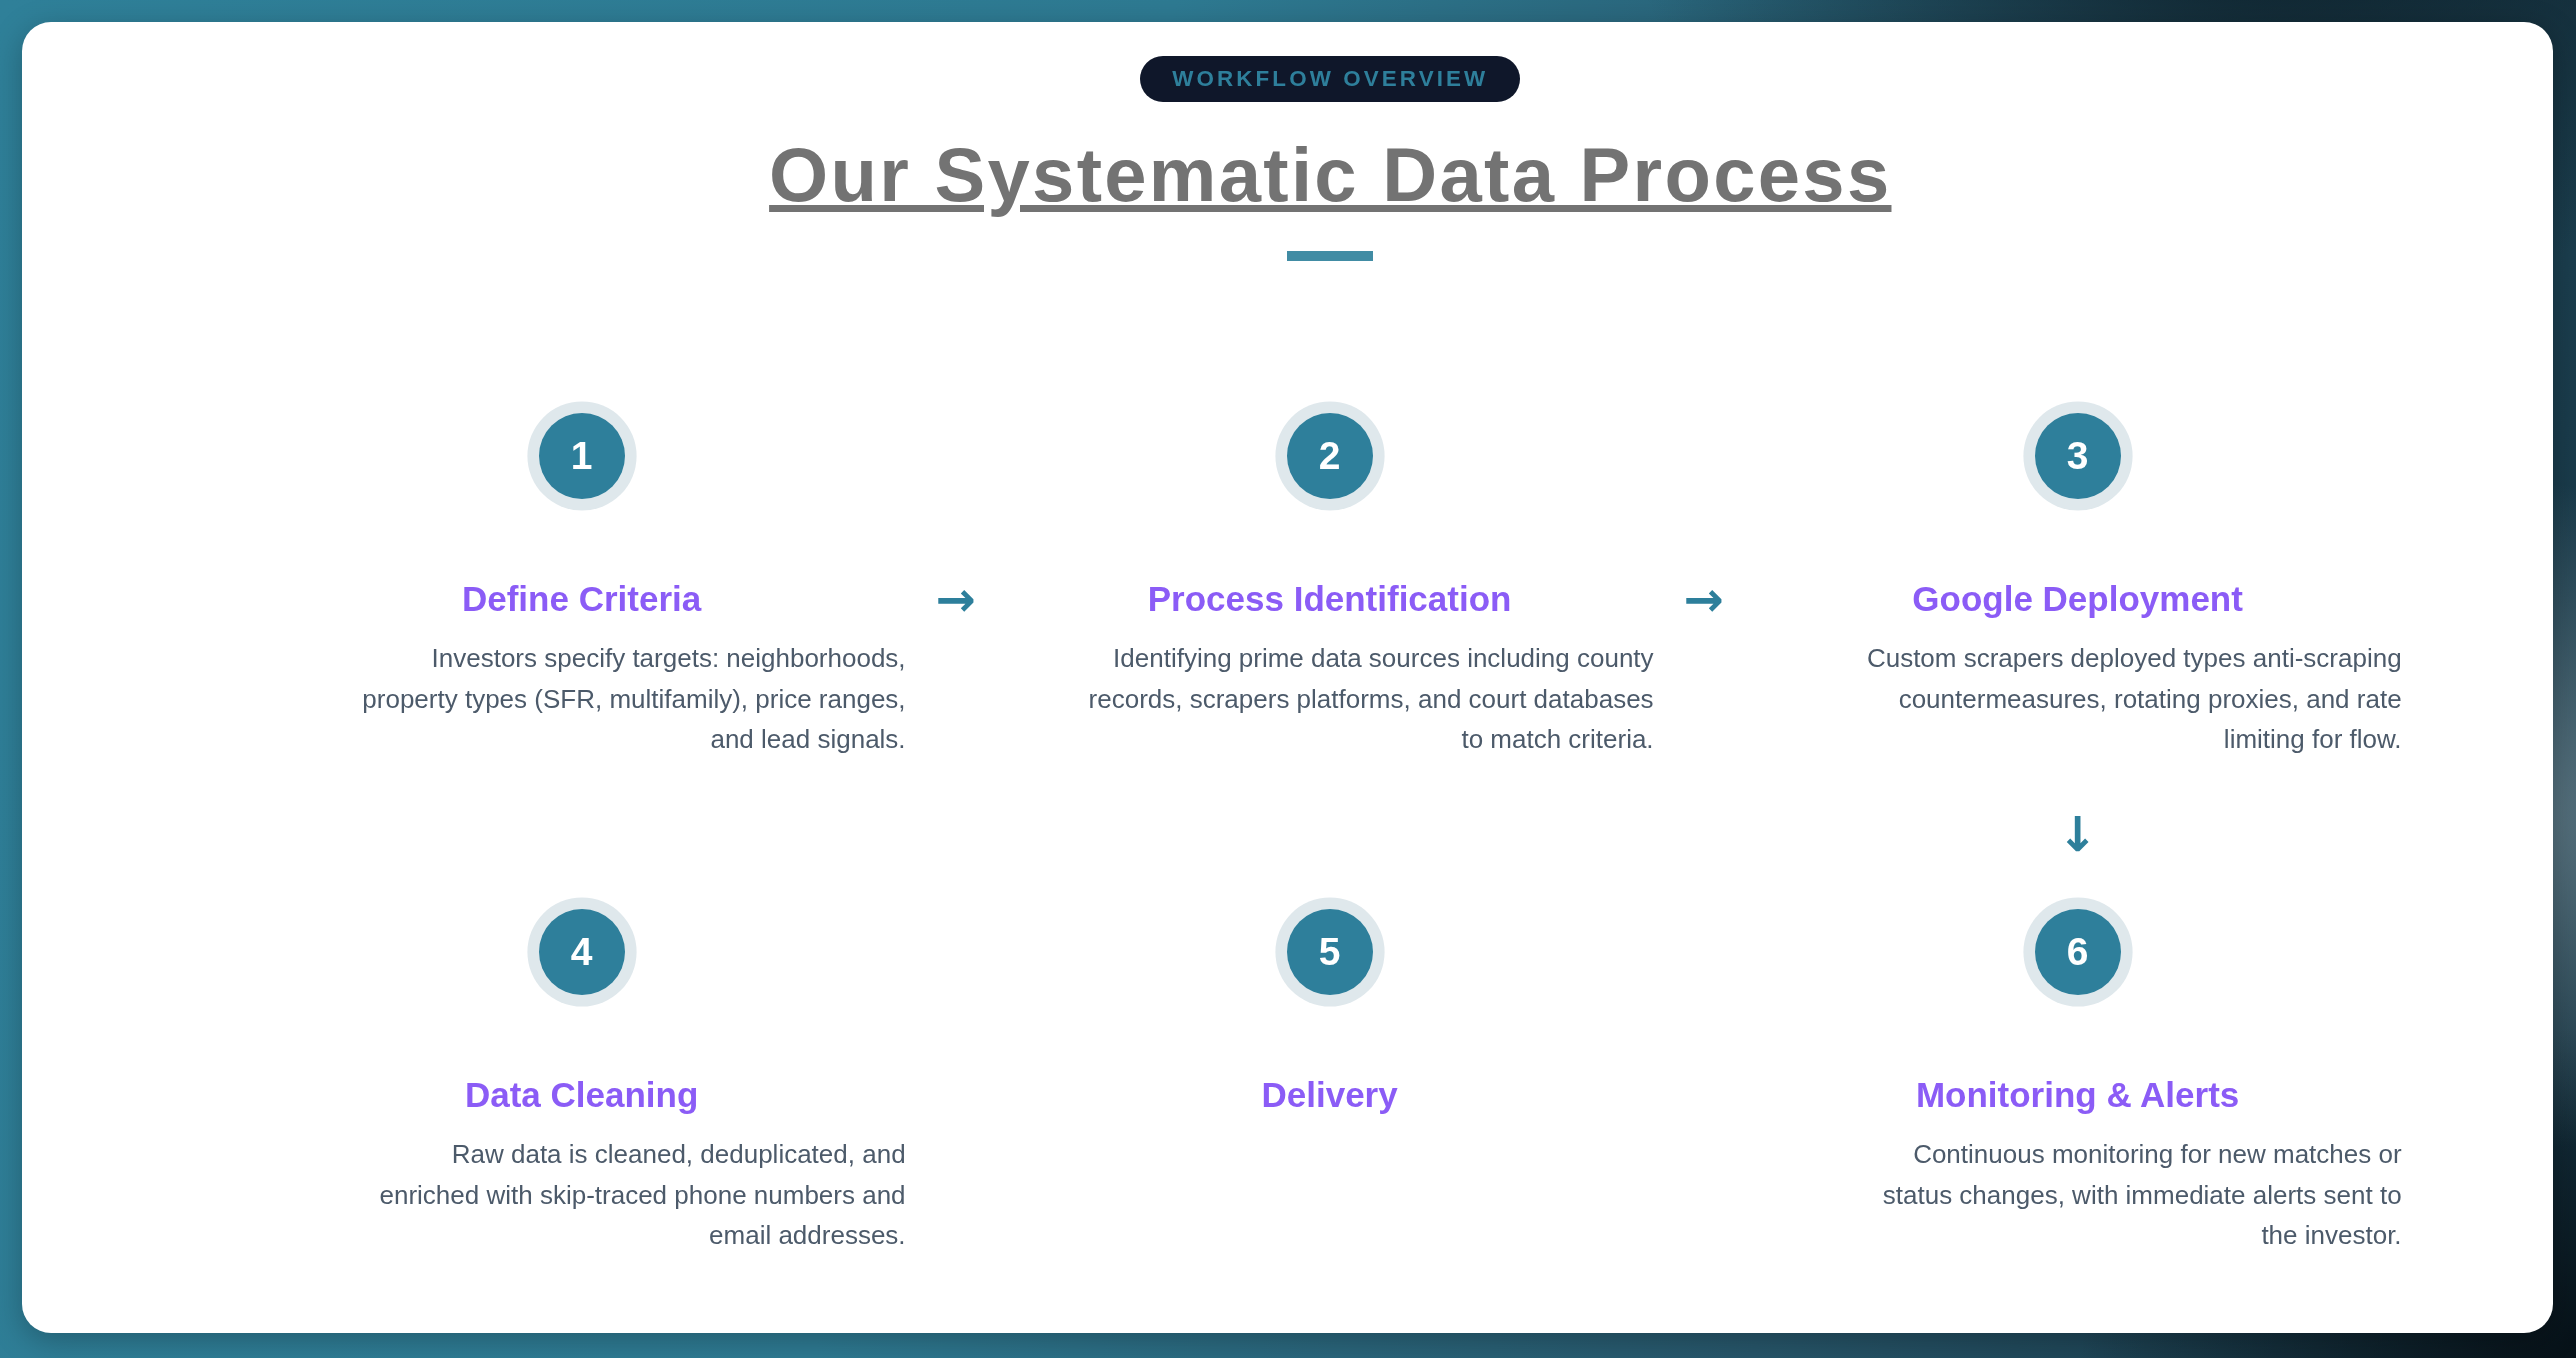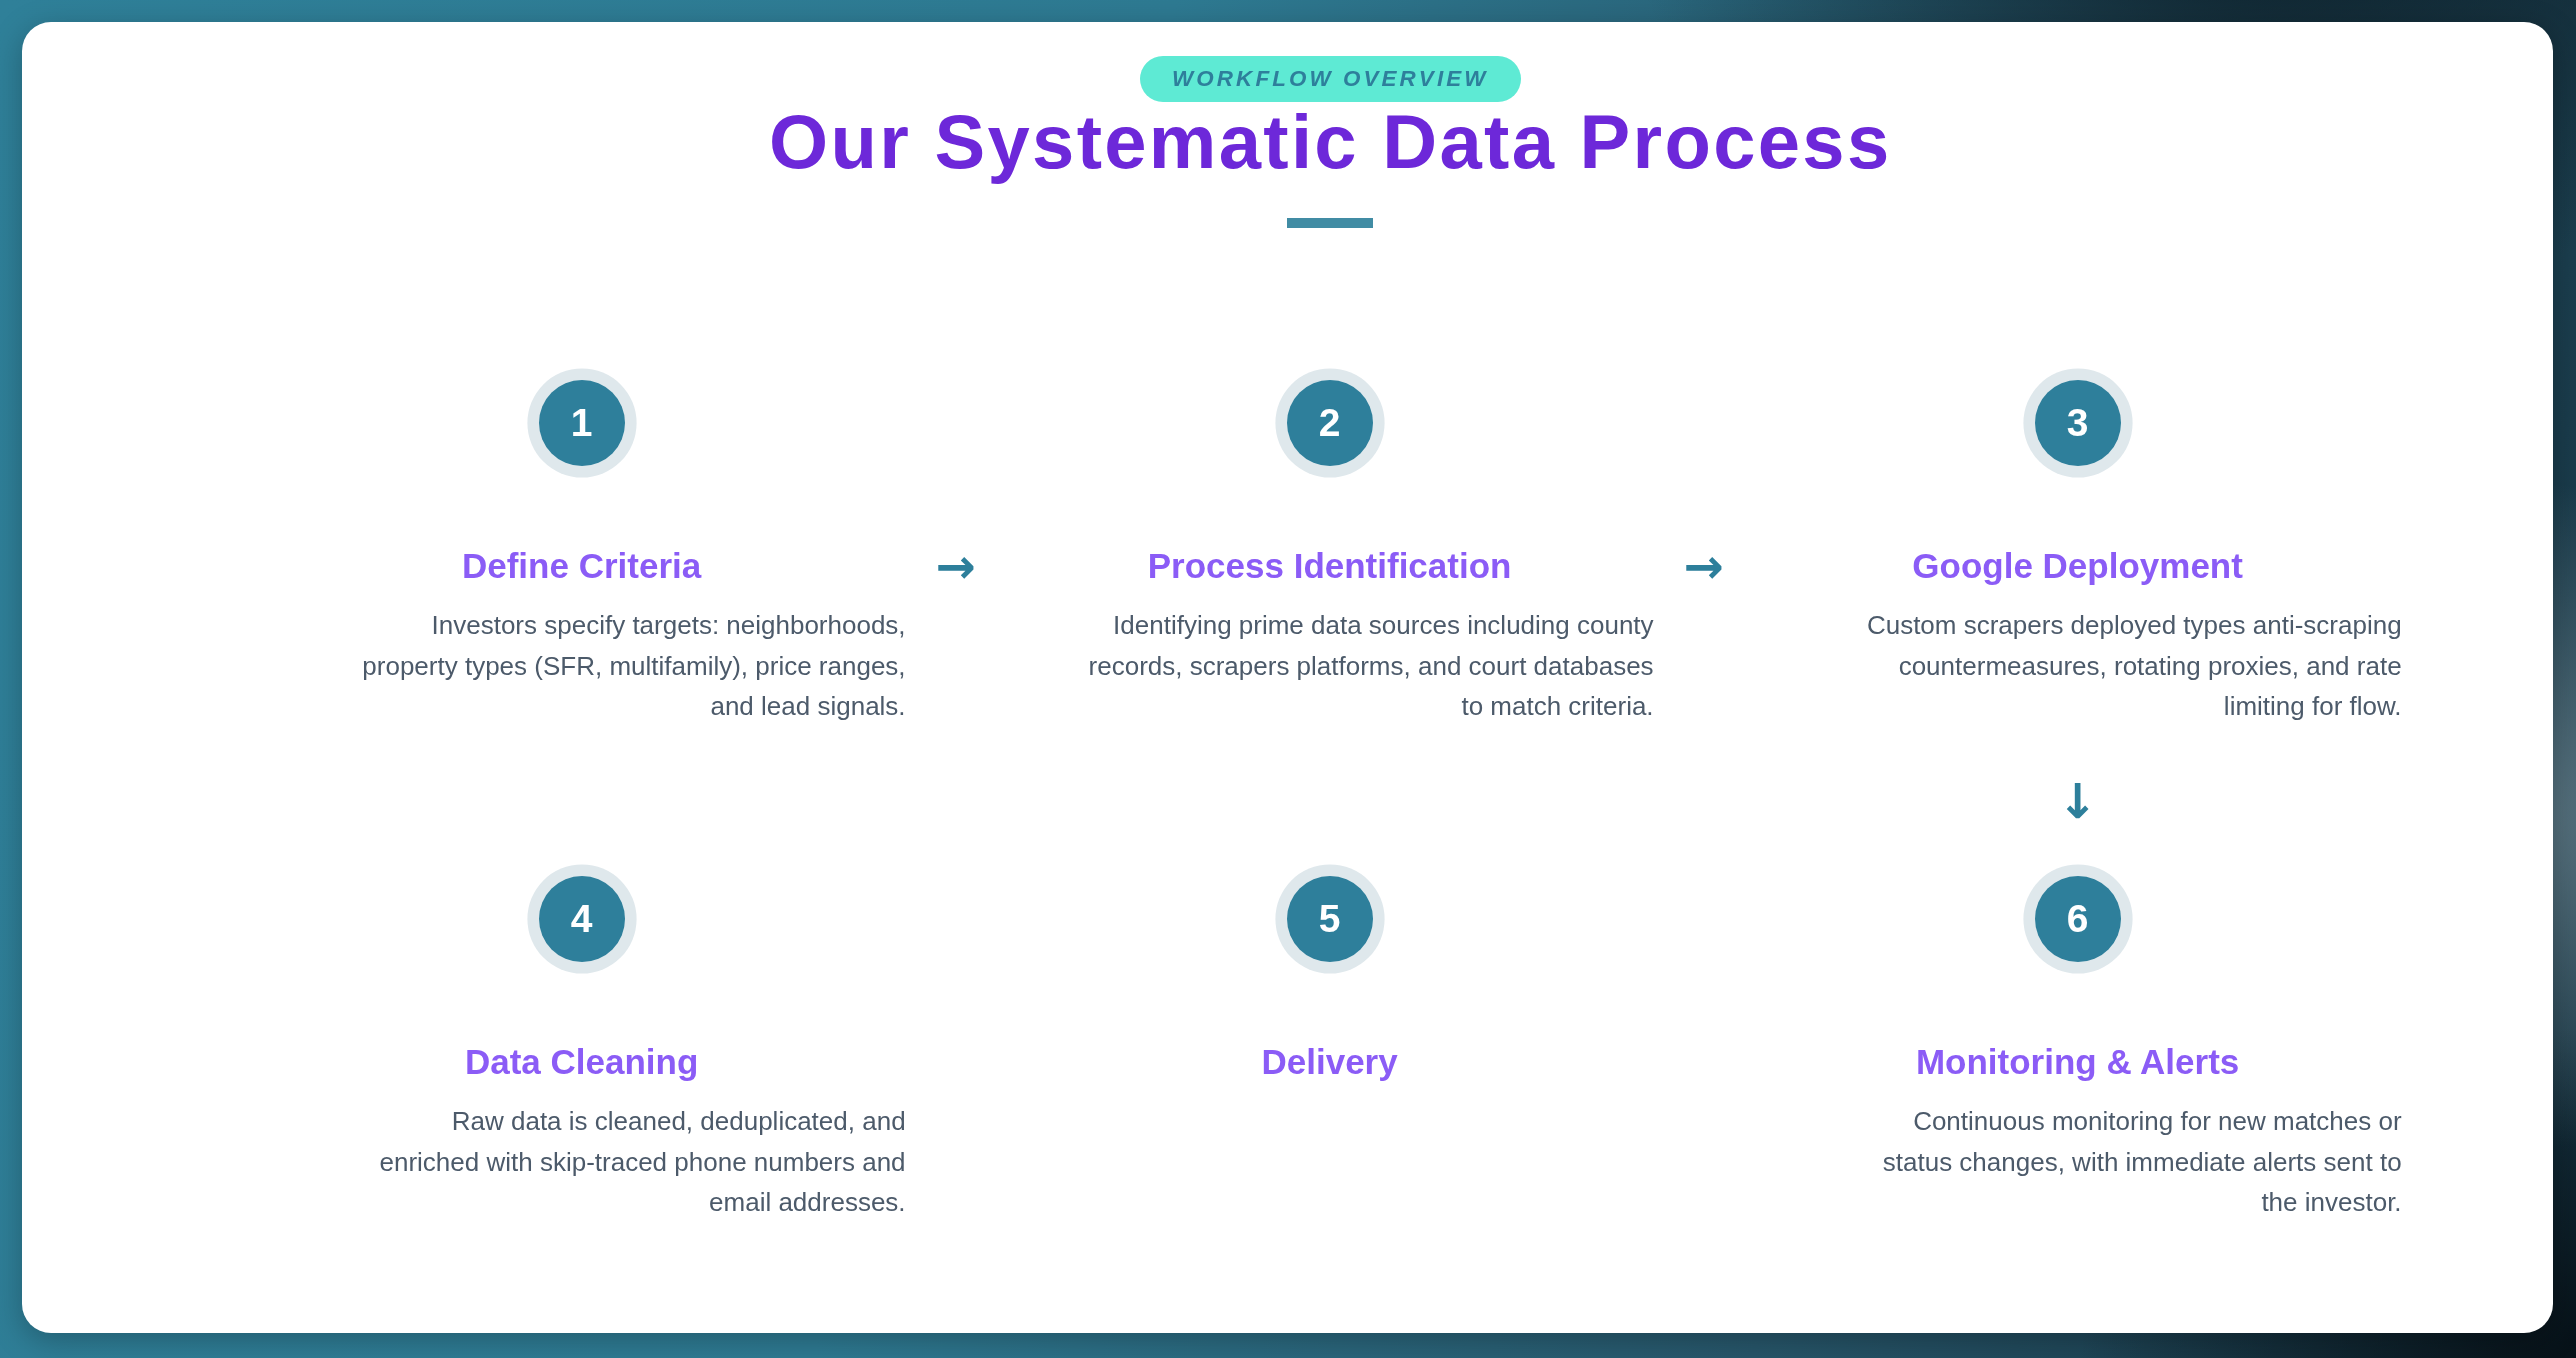--- a/index.html
+++ b/index.html
@@ -29,35 +29,35 @@
     overflow: hidden;
   }
   .content {
     margin-left: 86px;
     text-align: center;
   }
   .badge {
     display: inline-block;
     margin-top: 34px;
     padding: 10px 32px;
-    background: #5eead4;
+    background: #0f172a;
     border-radius: 23px;
     font-size: 22.4px;
     font-weight: 700;
     letter-spacing: 3.1px;
     color: #2E7F9B;
-    font-style: italic;
   }
   .title {
-    margin: 0 0 0 0;
+    margin: 33px 0 0 0;
     font-size: 76px;
     font-weight: 700;
     letter-spacing: 2.3px;
-    color: #6d28d9;
+    color: #737373;
     line-height: 1.05;
+    text-decoration: underline;
   }
   .divider {
     width: 86px;
     height: 10px;
     background: #418CA4;
     margin: 37px auto 0 auto;
   }
   .steps {
     margin-top: 150px;
     margin-left: 127px;

